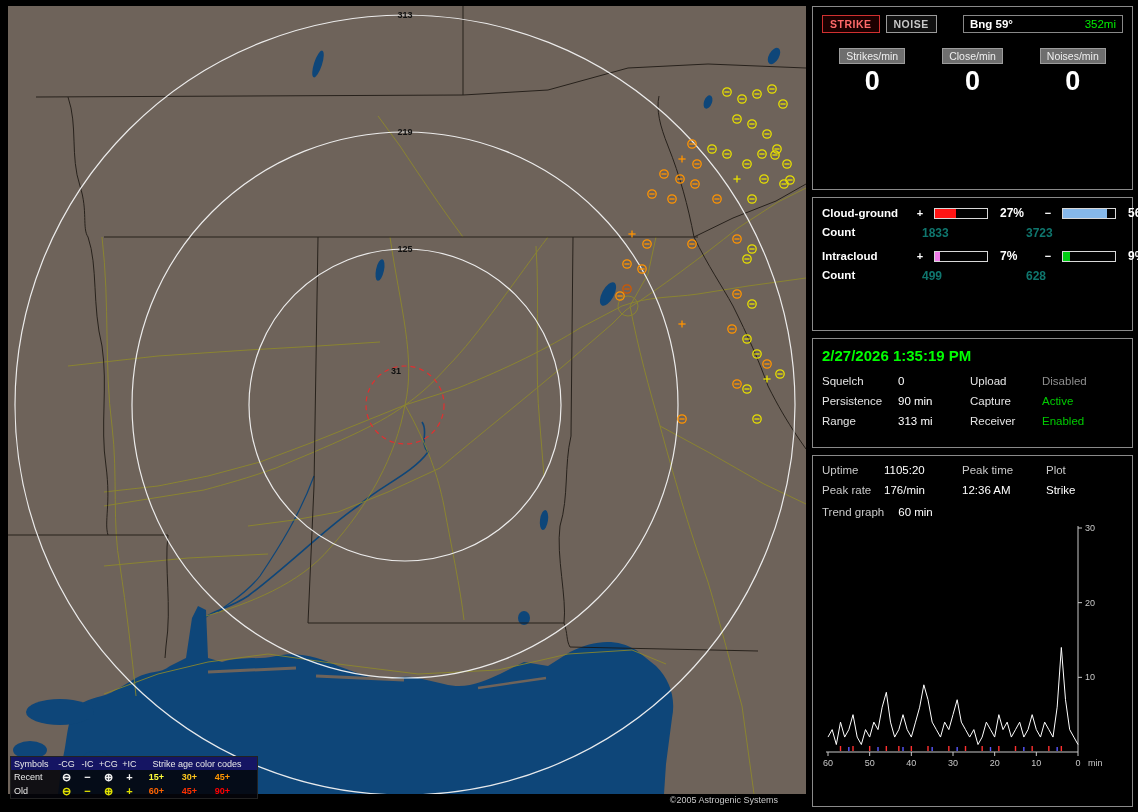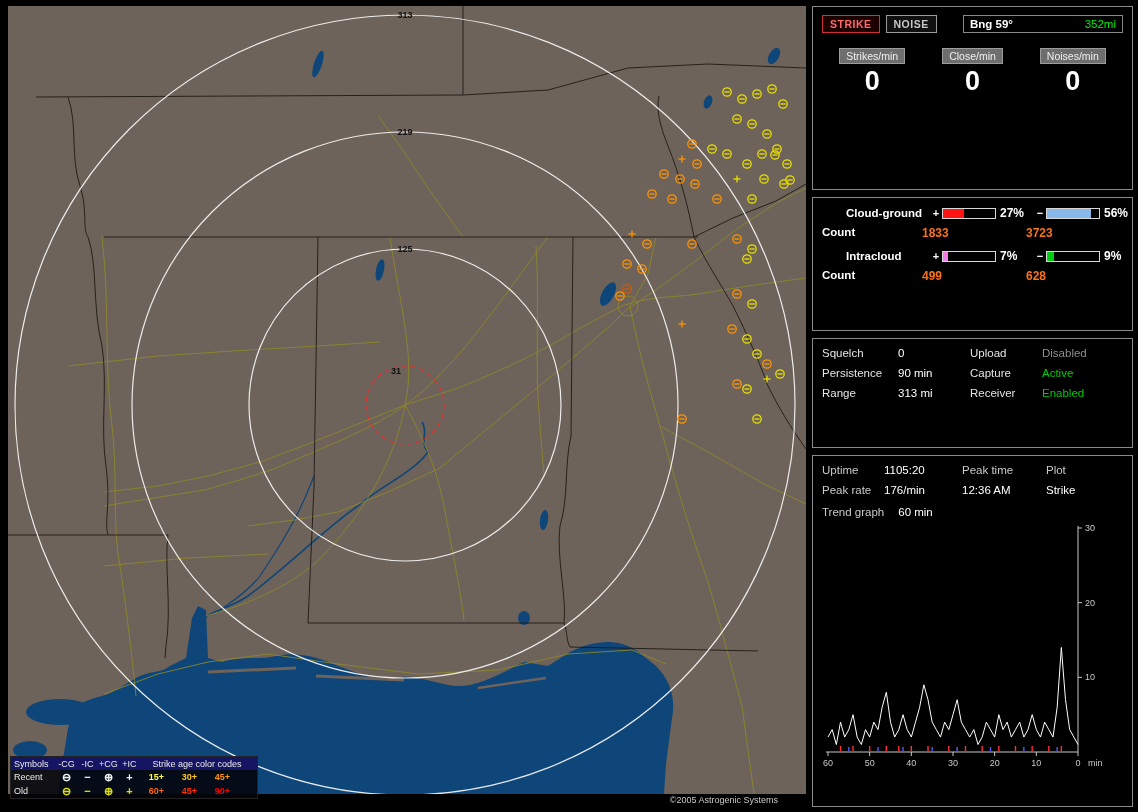--- a/index.html
+++ b/index.html
@@ -43,29 +43,29 @@
   .counters{display:grid;grid-template-columns:1fr 1fr 1fr;margin-top:13px;text-align:center;}
   .chip{display:inline-block;background:#6e6e6e;border:1px solid #9c9c9c;color:#efefef;
         font-size:10.5px;padding:1px 6px;cursor:pointer;}
   .big-num{font-size:27px;font-weight:bold;color:#fff;margin-top:2px;}
   .totals{display:grid;grid-template-columns:1fr 1fr 1fr;margin-top:7px;text-align:center;}
   .t-label{font-size:11.5px;color:#e2e2e2;}
   .t-value{font-size:12.5px;color:#fff;margin-top:4px;}
 
   .dist-title{font-size:11.5px;color:#b6b6b6;border-bottom:1px solid #5a5a5a;padding-bottom:3px;margin-bottom:9px;}
   .dist-row{display:grid;grid-template-columns:84px 12px 54px 38px 12px 54px 38px;align-items:center;
-            column-gap:0;margin-bottom:6px;margin-left:24px;}
+            column-gap:8px;margin-bottom:6px;}
   .dist-name{font-size:11.5px;color:#fff;font-weight:bold;}
   .sign{color:#fff;font-weight:bold;text-align:center;font-size:11px;}
   .bar{height:9px;border:1px solid #d8d8d8;background:#000;display:block;}
   .bar-fill{display:block;height:100%;width:0;}
   .pct{font-size:12px;color:#fff;font-weight:bold;padding-left:4px;}
   .count-row{display:grid;grid-template-columns:84px 104px 104px;margin-bottom:9px;}
   .count-label{font-size:11.5px;color:#fff;font-weight:bold;}
-  .count-val{font-size:12px;color:#f97316;font-weight:bold;padding-left:16px;}
+  .count-val{font-size:12px;color:#0f766e;font-weight:bold;padding-left:16px;}
 
   .clock{color:#00ff00;font-size:15px;font-weight:bold;margin-bottom:11px;}
   .settings{display:grid;grid-template-columns:76px 72px 72px 1fr;row-gap:8px;font-size:11.5px;}
   .lbl{color:#e4e4e4;}
   .val{color:#fff;}
   .val-off{color:#8e8e8e;}
   .val-on{color:#00cc00;}
 
   .stats{display:grid;grid-template-columns:62px 78px 84px 1fr;row-gap:8px;font-size:11.5px;}
   .stat-lbl{color:#c9c9c9;}
@@ -467,20 +467,21 @@
         <span class="pct">9%</span>
       </div>
       <div class="count-row">
         <span class="count-label">Count</span>
         <span class="count-val">499</span>
         <span class="count-val">628</span>
       </div>
     </section>
 
     <section class="box box3">
+      <div class="clock">2/27/2026 1:35:19 PM</div>
       <div class="settings">
         <span class="lbl">Squelch</span>
         <span class="val">0</span>
         <span class="lbl">Upload</span>
         <span class="val val-off">Disabled</span>
 
         <span class="lbl">Persistence</span>
         <span class="val">90 min</span>
         <span class="lbl">Capture</span>
         <span class="val val-on">Active</span>

